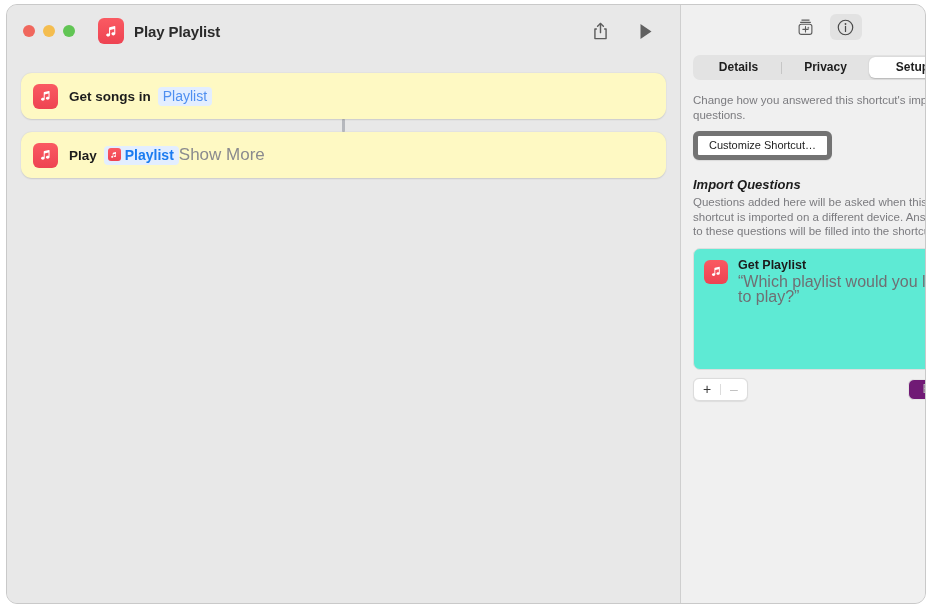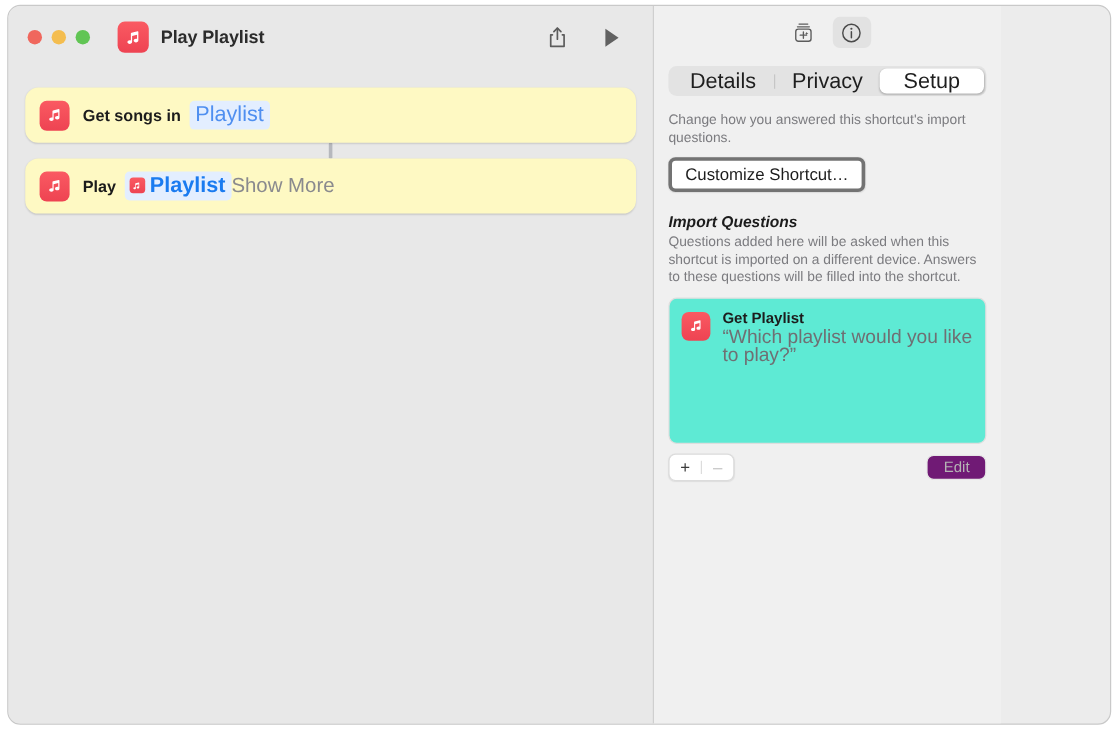--- a/index.html
+++ b/index.html
@@ -24,21 +24,21 @@
     border-radius: 11px;
     background: #ececec;
     border: 1px solid #c9c9c9;
     box-sizing: border-box;
     overflow: hidden;
     display: flex;
   }
 
   
   .left-pane {
-    width: 538px;
+    width: 674px;
     height: 100%;
     background: #e8e8e8;
     position: relative;
     box-sizing: border-box;
     border-right: 1px solid #cfcfcf;
     flex: none;
     text-align: center;
   }
 
   .titlebar {
@@ -145,21 +145,21 @@
   }
 
   .token {
     display: inline-flex;
     align-items: center;
     margin-left: 7px;
     padding: 1px 5px 2px 5px;
     border-radius: 4px;
     background: #e3eeff;
     color: #4f8ff0;
-    font-size: 18px;
+    font-size: 14px;
     font-weight: normal;
   }
   .token.strong {
     color: #1a7bf0;
     font-weight: bold;
     background: #e3eeff;
     padding-left: 4px;
   }
   .token-mini {
     width: 13px;
@@ -223,26 +223,27 @@
     background: #e3e3e3;
     display: flex;
     align-items: center;
     padding: 2px;
     box-sizing: border-box;
     position: relative;
   }
   .seg {
     flex: 1;
     text-align: center;
-    font-size: 18px;
+    font-size: 12px;
     color: #1e1e1e;
     line-height: 21px;
     border-radius: 6px;
     position: relative;
     cursor: default;
+    font-weight: bold;
   }
   .seg.selected {
     background: #ffffff;
     box-shadow: 0 0.5px 1.5px rgba(0,0,0,0.2);
   }
   .seg-div {
     position: absolute;
     width: 1px;
     height: 12px;
     background: #c6c6c6;
@@ -263,24 +264,24 @@
     font-size: 11.5px;
     color: #7b7b7f;
     line-height: 14.5px;
     margin: 0;
   }
 
   .customize-btn {
     margin-top: 9px;
     display: inline-block;
     background: #ffffff;
-    border: 3px solid #737373;
+    border: 5px solid #737373;
     border-radius: 6px;
     padding: 3px 11px 4px 11px;
-    font-size: 14px;
+    font-size: 11px;
     color: #1c1c1c;
     box-shadow: 0 0.5px 1px rgba(0,0,0,0.09);
     cursor: default;
   }
 
   .sec-title.second { margin-top: 17px; font-style: italic; }
 
   .list-box {
     margin-top: 9px;
     height: 122px;

